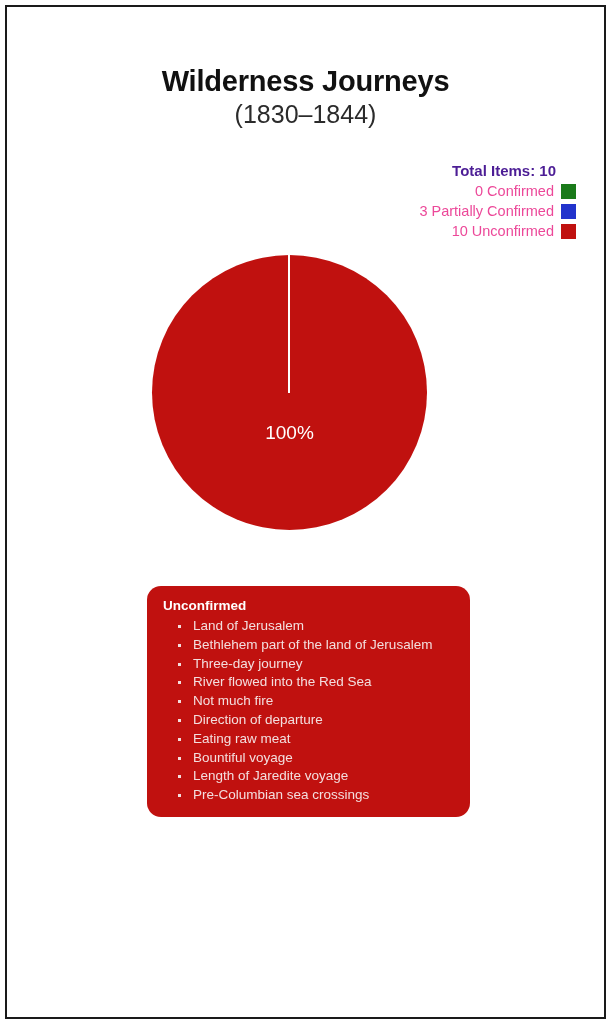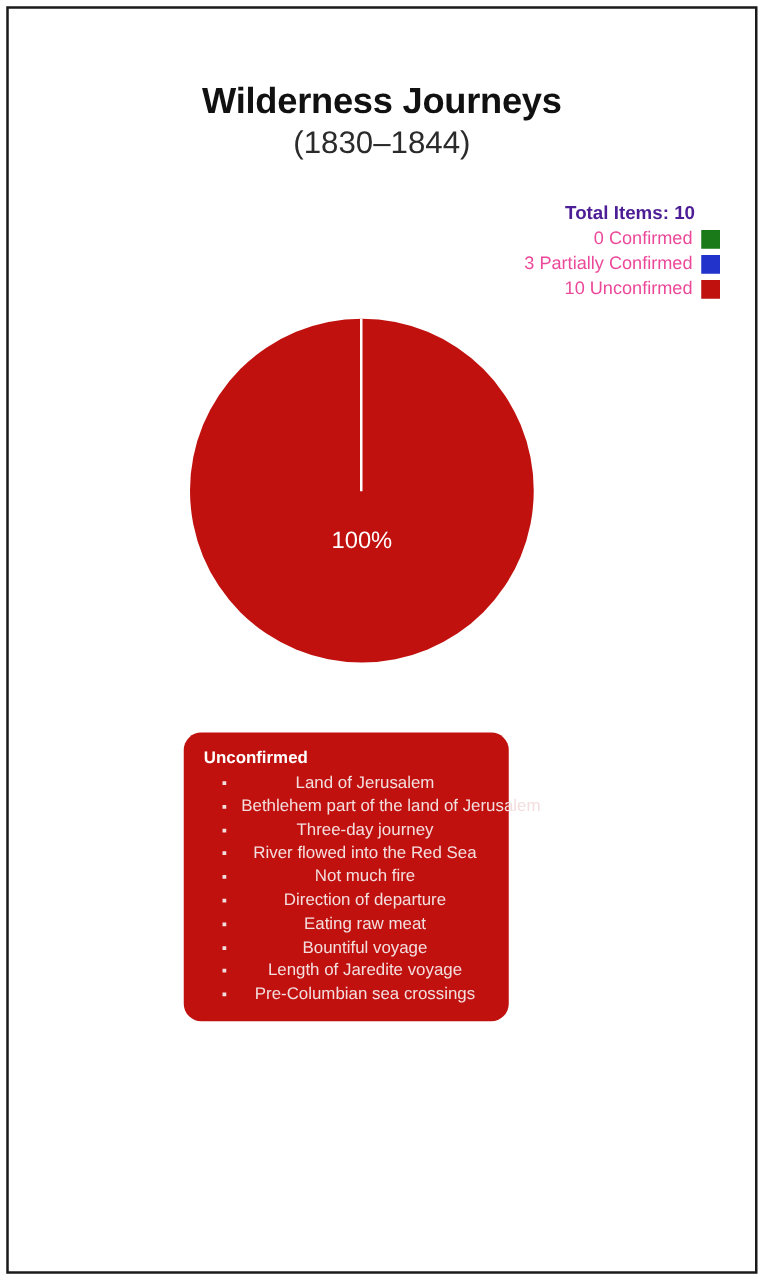--- a/index.html
+++ b/index.html
@@ -119,38 +119,37 @@
     text-align: center;
     font-size: 19px;
     color: #ffffff;
     margin-top: 10px;
   }
   
   #detail-card {
     position: absolute;
     left: 147px;
     top: 586px;
-    width: 260px;
+    width: 323px;
     box-sizing: border-box;
     background: #c0110f;
     border-radius: 14px;
     padding: 11px 16px 12px 16px;
   }
   #detail-card-title {
     font-size: 13.5px;
     font-weight: bold;
     color: #ffffff;
     line-height: 18px;
     margin-bottom: 2px;
   }
   #detail-list {
     list-style: none;
     margin: 0;
     padding: 0 0 0 12px;
-    text-align: center;
   }
   #detail-list li {
     position: relative;
     font-size: 13.5px;
     color: #f3dede;
     line-height: 18.8px;
     padding-left: 18px;
     white-space: nowrap;
   }
   #detail-list li .bullet {

